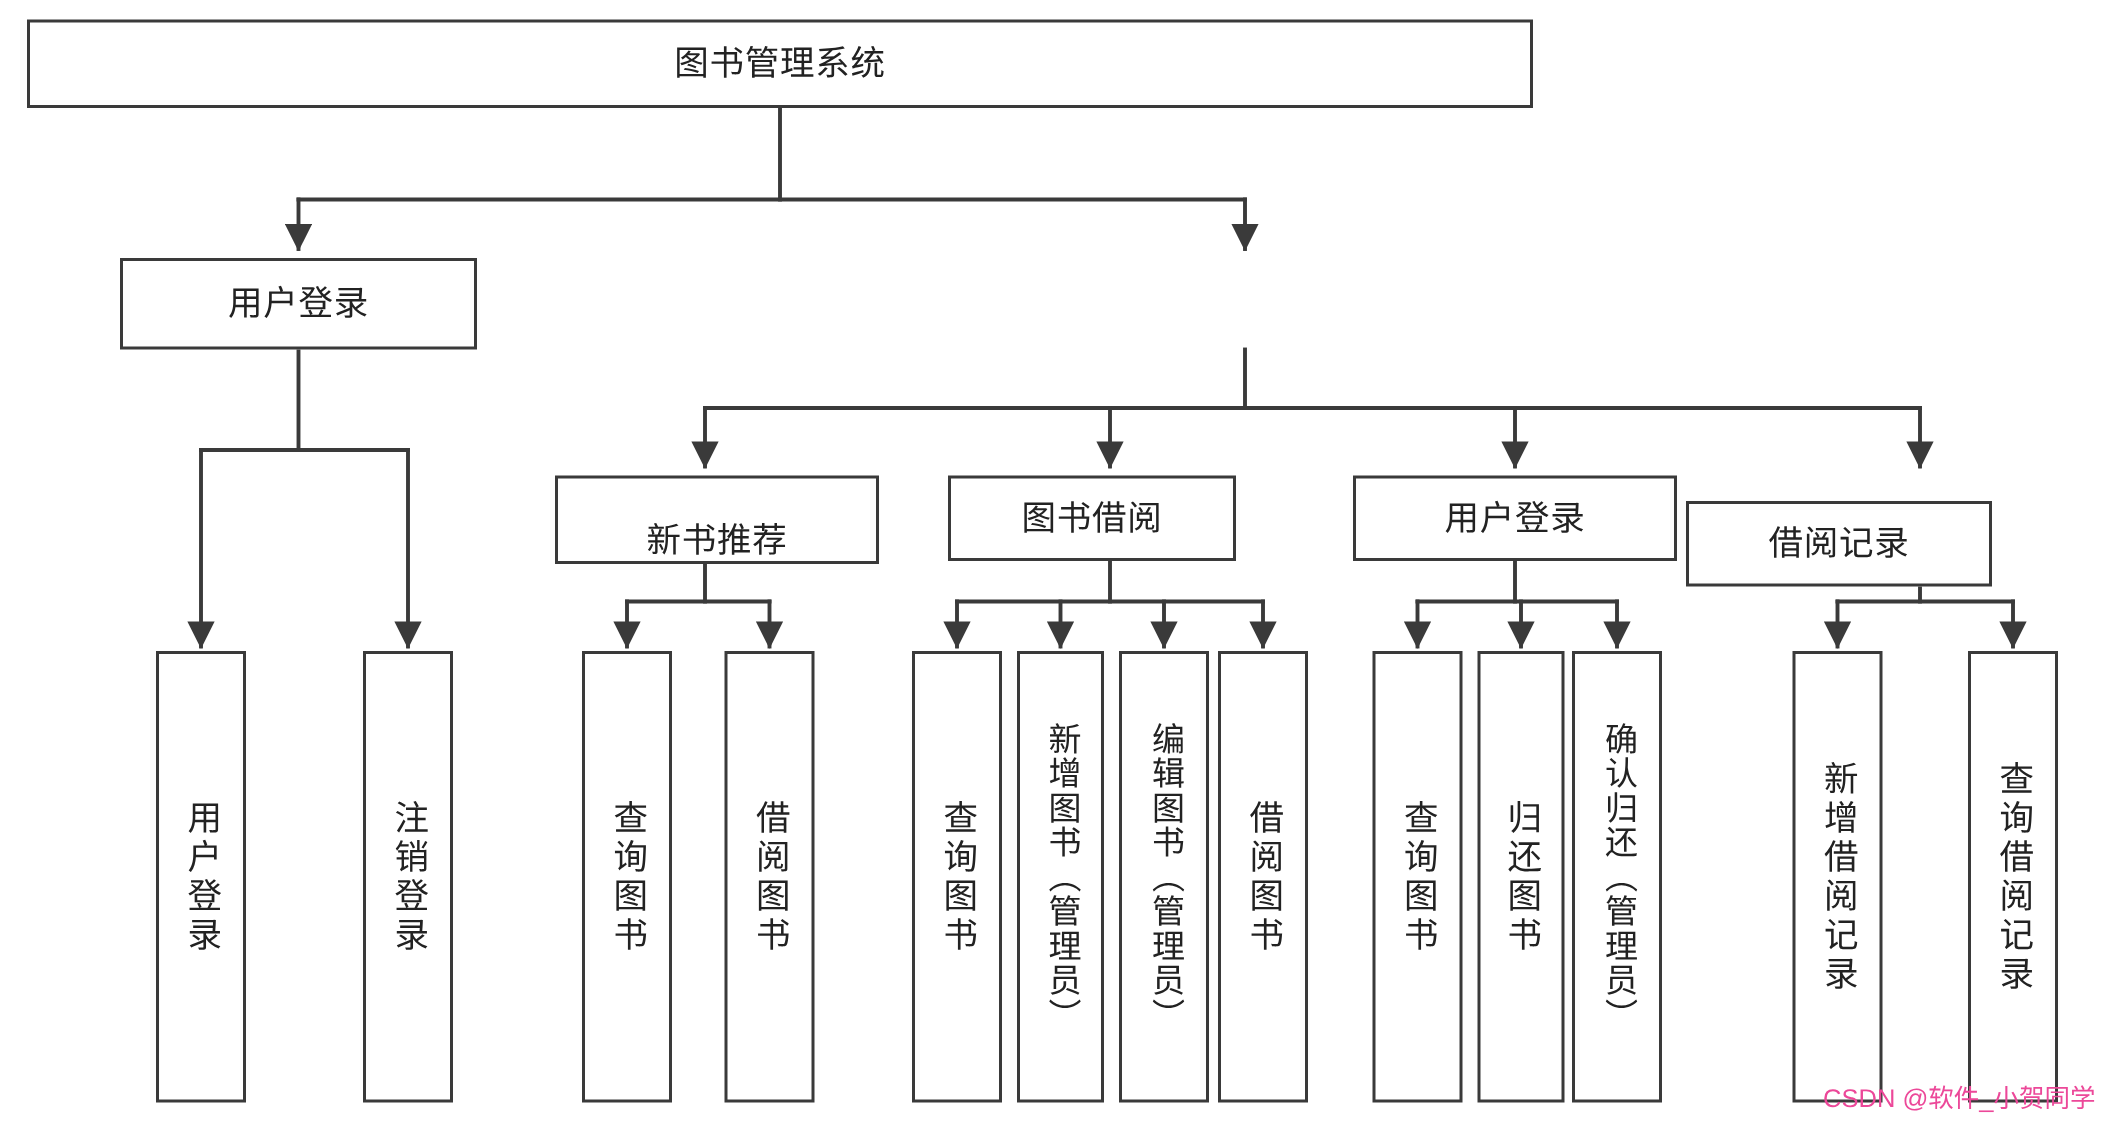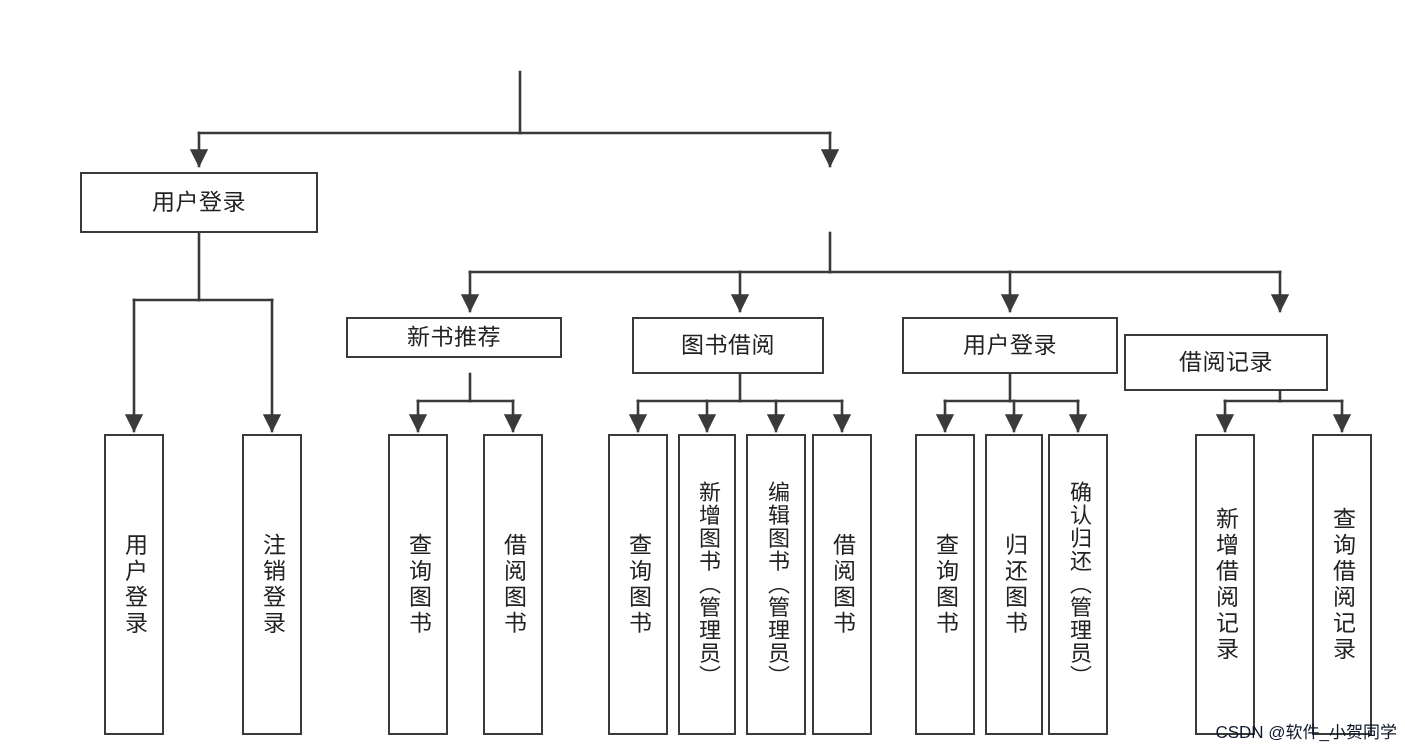--- a/index.html
+++ b/index.html
@@ -58,21 +58,21 @@
   }
   .node.vertical.tight .node-label {
     font-size: 22px;
     letter-spacing: 1px;
   }
   #watermark {
     position: absolute;
     right: 8px;
     bottom: 4px;
     font-size: 17px;
-    color: #0f172a;
+    color: #ec4899;
     z-index: 5;
     white-space: nowrap;
   }
 </style>
 </head>
 <body>
 
 <div id="diagram-root">
 
   <svg id="edge-layer" viewBox="0 0 1405 747" xmlns="http://www.w3.org/2000/svg">
@@ -118,26 +118,29 @@
       <path d="M 1014 401 L 1014 431" marker-end="url(#arrow)"></path>
       <path d="M 1078 401 L 1078 431" marker-end="url(#arrow)"></path>
 
       <path d="M 1280 374 L 1280 401"></path>
       <path d="M 1225 401 L 1342 401"></path>
       <path d="M 1225 401 L 1225 431" marker-end="url(#arrow)"></path>
       <path d="M 1342 401 L 1342 431" marker-end="url(#arrow)"></path>
     </g>
   </svg>
 
+  <div class="node horizontal" style="left:18px; top:13px; width:1004px; height:59px;">
+    <span class="node-label">图书管理系统</span>
+  </div>
 
   <div class="node horizontal" style="left:80px; top:172px; width:238px; height:61px;">
     <span class="node-label">用户登录</span>
   </div>
 
-  <div class="node horizontal" style="left:346px; top:317px; width:216px; height:41px;">
+  <div class="node horizontal" style="left:370px; top:317px; width:216px; height:59px;align-items:flex-end;">
     <span class="node-label">新书推荐</span>
   </div>
   <div class="node horizontal" style="left:632px; top:317px; width:192px; height:57px;">
     <span class="node-label">图书借阅</span>
   </div>
   <div class="node horizontal" style="left:902px; top:317px; width:216px; height:57px;">
     <span class="node-label">用户登录</span>
   </div>
   <div class="node horizontal" style="left:1124px; top:317px; width:204px; height:57px;margin-top:17px;">
     <span class="node-label">借阅记录</span>

